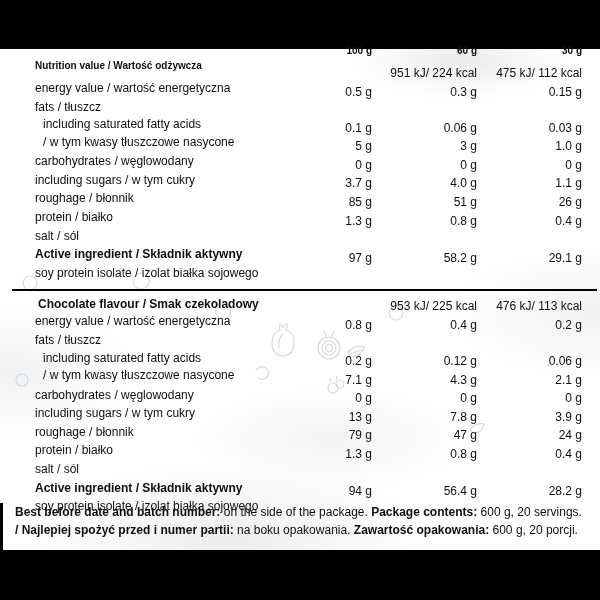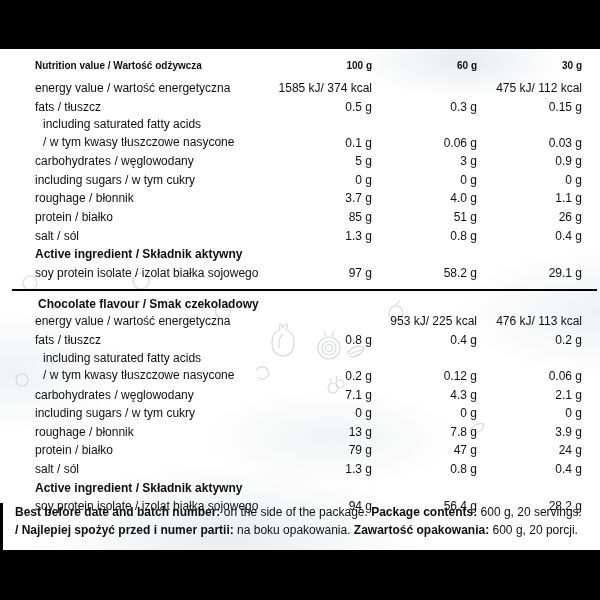--- a/index.html
+++ b/index.html
@@ -25,21 +25,21 @@
   .edge-sliver{position:absolute;left:0;top:503px;width:3px;height:47px;background:#000;}
 
   .table{
     position:absolute;top:49px;left:0;width:600px;box-sizing:border-box;
     padding:7px 0 0 35px;
   }
   .trow{position:relative;height:18.6px;line-height:18.6px;font-size:12px;white-space:nowrap;}
   .trow.two{height:36px;}
   .trow.two .lab div{line-height:17.6px;padding-left:8px;}
   .trow.bold{font-weight:bold;}
-  .val{position:absolute;bottom:0;white-space:nowrap;text-align:center;}
+  .val{position:absolute;bottom:15px;white-space:nowrap;text-align:center;}
   .v1{right:228px;}
   .v2{right:123px;}
   .v3{right:18px;}
   .hdr{font-weight:bold;font-size:10px;height:19px;line-height:19px;margin-bottom:4px;}
   .divider{height:2px;background:#000;margin:7px 0 5px -23px;width:585px;}
   .flavour-title{font-weight:bold;font-size:12px;height:16px;line-height:16px;padding-left:3px;}
 
   .footer{
     position:absolute;left:0;top:504px;width:600px;box-sizing:border-box;
     padding:0 10px 0 15px;font-size:12px;line-height:17.6px;
@@ -96,21 +96,21 @@
 
   <div class="table" id="nutrition-table">
     <div class="trow hdr">
       <span>Nutrition value / Wartość odżywcza</span>
       <span class="val v1">100 g</span>
       <span class="val v2">60 g</span>
       <span class="val v3">30 g</span>
     </div>
   <div class="trow">
         <div class="lab">energy value / wartość energetyczna</div>
-        <span class="val v1">1585 kJ/ 374 kcal</span>
+        <span class="val v2">951 kJ/ 224 kcal</span>
         <span class="val v3">475 kJ/ 112 kcal</span>
       </div>
       <div class="trow">
         <div class="lab">fats / tłuszcz</div>
         <span class="val v1">0.5 g</span>
         <span class="val v2">0.3 g</span>
         <span class="val v3">0.15 g</span>
       </div>
       <div class="trow two">
         <div class="lab">
@@ -118,21 +118,21 @@
           <div>/ w tym kwasy tłuszczowe nasycone</div>
         </div>
         <span class="val v1">0.1 g</span>
         <span class="val v2">0.06 g</span>
         <span class="val v3">0.03 g</span>
       </div>
       <div class="trow">
         <div class="lab">carbohydrates / węglowodany</div>
         <span class="val v1">5 g</span>
         <span class="val v2">3 g</span>
-        <span class="val v3">0.9 g</span>
+        <span class="val v3">1.0 g</span>
       </div>
       <div class="trow">
         <div class="lab">including sugars / w tym cukry</div>
         <span class="val v1">0 g</span>
         <span class="val v2">0 g</span>
         <span class="val v3">0 g</span>
       </div>
       <div class="trow">
         <div class="lab">roughage / błonnik</div>
         <span class="val v1">3.7 g</span>

